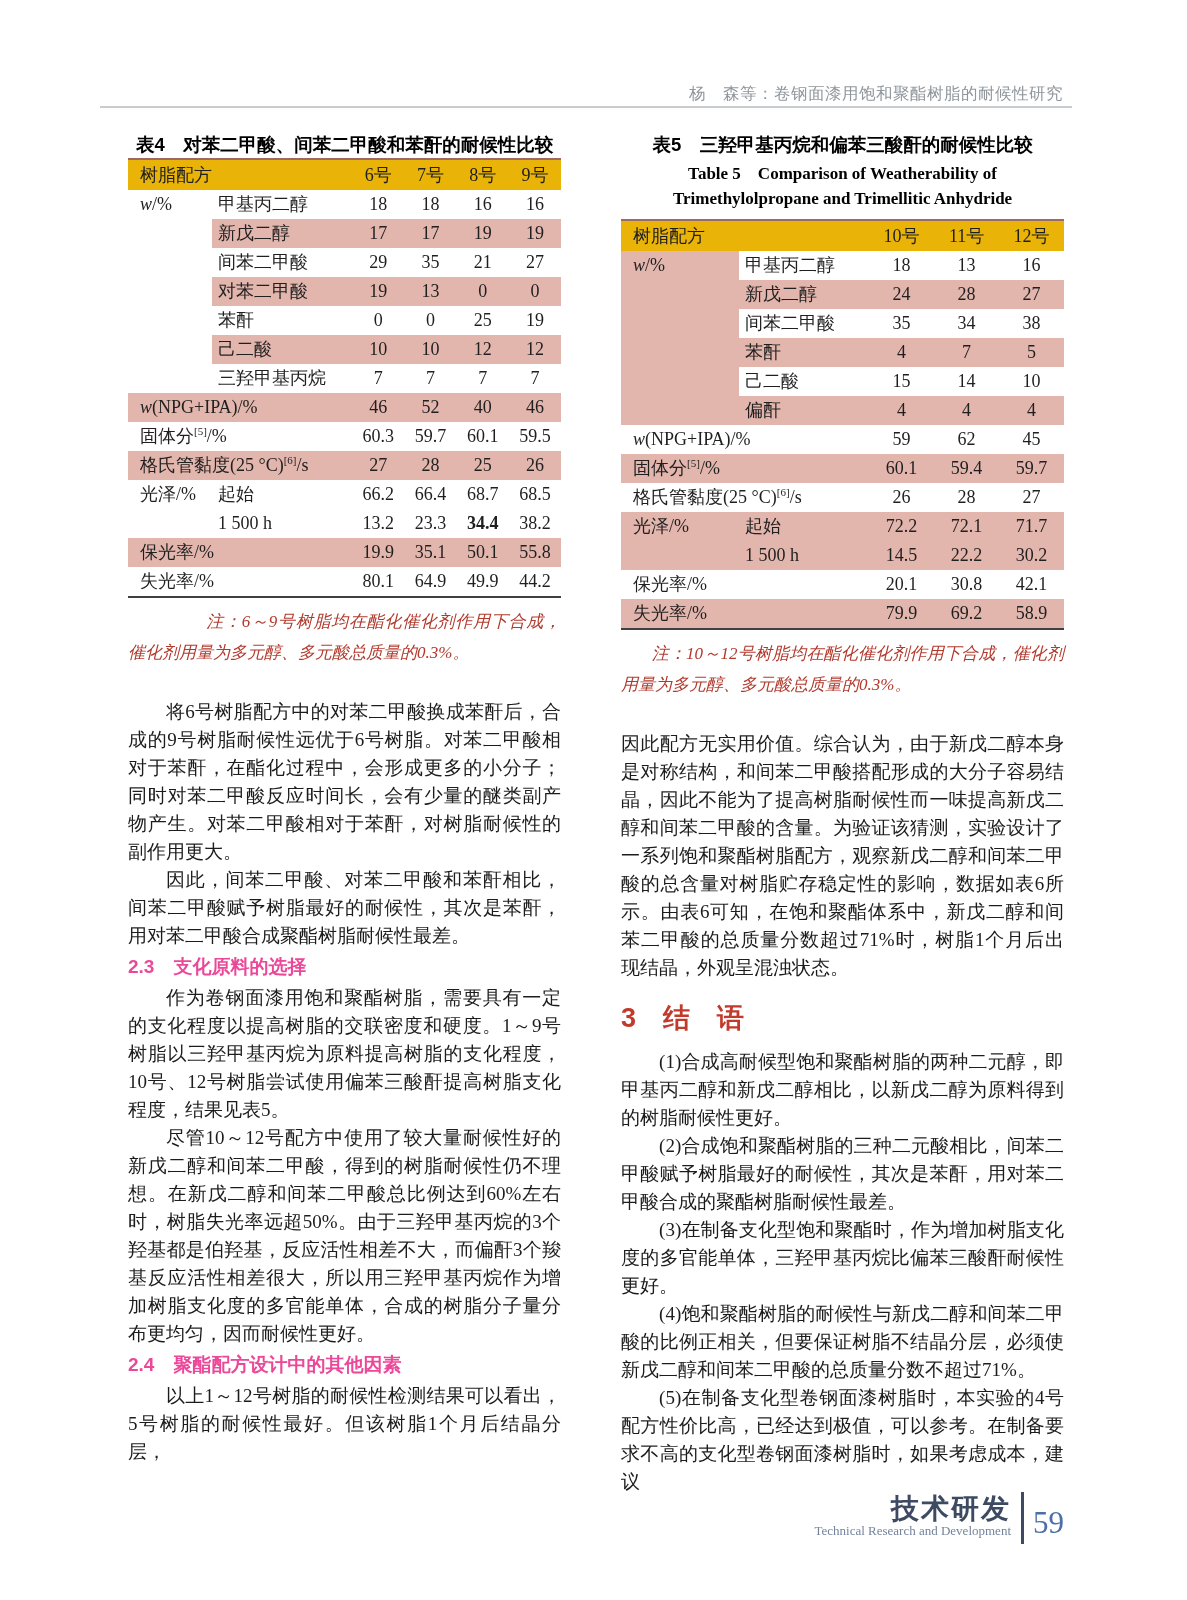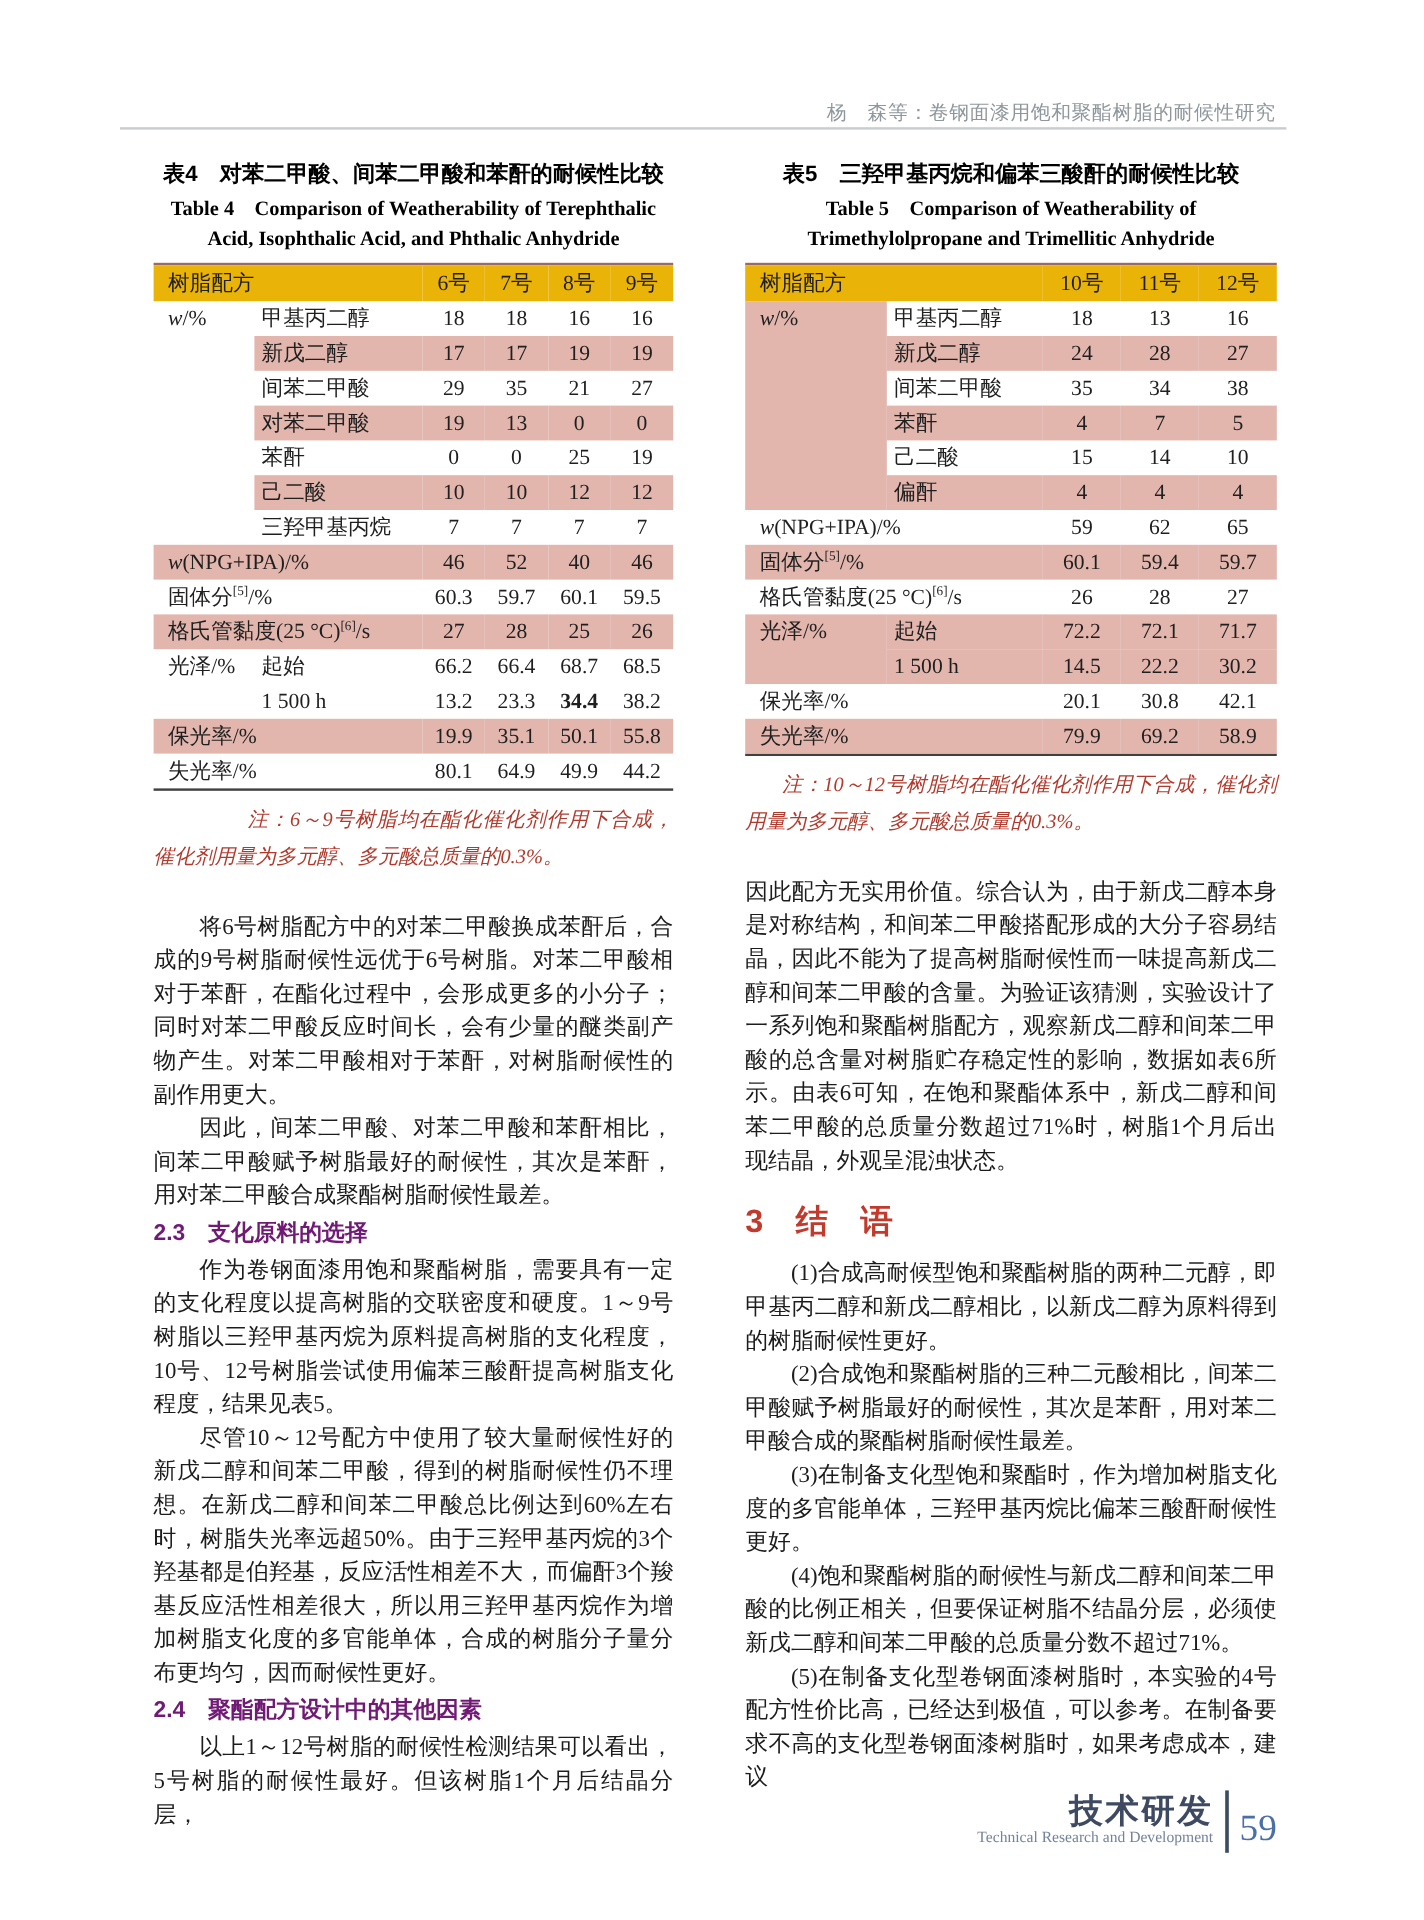--- a/index.html
+++ b/index.html
@@ -46,21 +46,21 @@
     font-style:italic;text-align:justify;
   }
   .note4{text-indent:4.6em;}
   .note5{text-indent:1.8em;}
 
   .blocks{margin-top:30px;text-align:justify;}
   .blocks p{margin:0;font-size:19px;line-height:28px;text-indent:2em;}
   .blocks p.noindent{text-indent:0;}
   .blocks .h2{
     margin:2px 0;font-family:"Liberation Sans","DejaVu Sans",sans-serif;
-    font-weight:700;font-size:19px;line-height:30px;color:#701a75;text-indent:0;
+    font-weight:700;font-size:19px;line-height:30px;color:#ec4899;text-indent:0;
   }
   .blocks .h1{
     margin:14px 0 8px 0;font-family:"Liberation Sans","DejaVu Sans",sans-serif;
     font-weight:700;font-size:27px;line-height:44px;color:#c23a2b;text-indent:0;
   }
 
   .footer{position:absolute;top:1492px;right:123px;display:flex;align-items:center;}
   .f-text{text-align:right;margin-right:10px;}
   .f-cn{
     font-family:"Liberation Sans","DejaVu Sans",sans-serif;font-weight:700;
@@ -72,21 +72,20 @@
 </style>
 </head>
 <body>
 
 <div class="running-head">杨　森等：卷钢面漆用饱和聚酯树脂的耐候性研究</div>
 <div class="head-rule"></div>
 
 <div class="columns">
   <div class="col left">
     <div class="tbl-title-cn">表4　对苯二甲酸、间苯二甲酸和苯酐的耐候性比较</div>
-    <div class="tbl-title-en">Table 4　Comparison of Weatherability of Terephthalic Acid, Isophthalic Acid, and Phthalic Anhydride</div>
     <div class="grid t4" id="t4">
         <div class="cell hdr lab" style="grid-area: 1 / 1 / auto / span 2;">树脂配方</div>
         <div class="cell hdr val" style="grid-area: 1 / 3;">6号</div>
         <div class="cell hdr val" style="grid-area: 1 / 4;">7号</div>
         <div class="cell hdr val" style="grid-area: 1 / 5;">8号</div>
         <div class="cell hdr val" style="grid-area: 1 / 6;">9号</div>
         <div class="cell lab" style="grid-area: 2 / 1 / span 7;"><i>w</i>/%</div>
         <div class="cell sub" style="grid-area: 2 / 2;">甲基丙二醇</div>
         <div class="cell val" style="grid-area: 2 / 3;">18</div>
         <div class="cell val" style="grid-area: 2 / 4;">18</div>
@@ -199,21 +198,21 @@
         <div class="cell val" style="grid-area: 6 / 3;">15</div>
         <div class="cell val" style="grid-area: 6 / 4;">14</div>
         <div class="cell val" style="grid-area: 6 / 5;">10</div>
         <div class="cell sub shade" style="grid-area: 7 / 2; font-family: Liberation Serif, serif;">偏酐</div>
         <div class="cell val shade" style="grid-area: 7 / 3;">4</div>
         <div class="cell val shade" style="grid-area: 7 / 4;">4</div>
         <div class="cell val shade" style="grid-area: 7 / 5;">4</div>
         <div class="cell lab" style="grid-area: 8 / 1 / auto / span 2;"><i>w</i>(NPG+IPA)/%</div>
         <div class="cell val" style="grid-area: 8 / 3;">59</div>
         <div class="cell val" style="grid-area: 8 / 4;">62</div>
-        <div class="cell val" style="grid-area: 8 / 5;">65</div>
+        <div class="cell val" style="grid-area: 8 / 5;">45</div>
         <div class="cell lab shade" style="grid-area: 9 / 1 / auto / span 2;">固体分<sup>[5]</sup>/%</div>
         <div class="cell val shade" style="grid-area: 9 / 3;">60.1</div>
         <div class="cell val shade" style="grid-area: 9 / 4;">59.4</div>
         <div class="cell val shade" style="grid-area: 9 / 5;">59.7</div>
         <div class="cell lab" style="grid-area: 10 / 1 / auto / span 2;">格氏管黏度(25 °C)<sup>[6]</sup>/s</div>
         <div class="cell val" style="grid-area: 10 / 3;">26</div>
         <div class="cell val" style="grid-area: 10 / 4;">28</div>
         <div class="cell val" style="grid-area: 10 / 5;">27</div>
         <div class="cell lab shade" style="grid-area: 11 / 1 / span 2;">光泽/%</div>
         <div class="cell sub shade" style="grid-area: 11 / 2;">起始</div>

